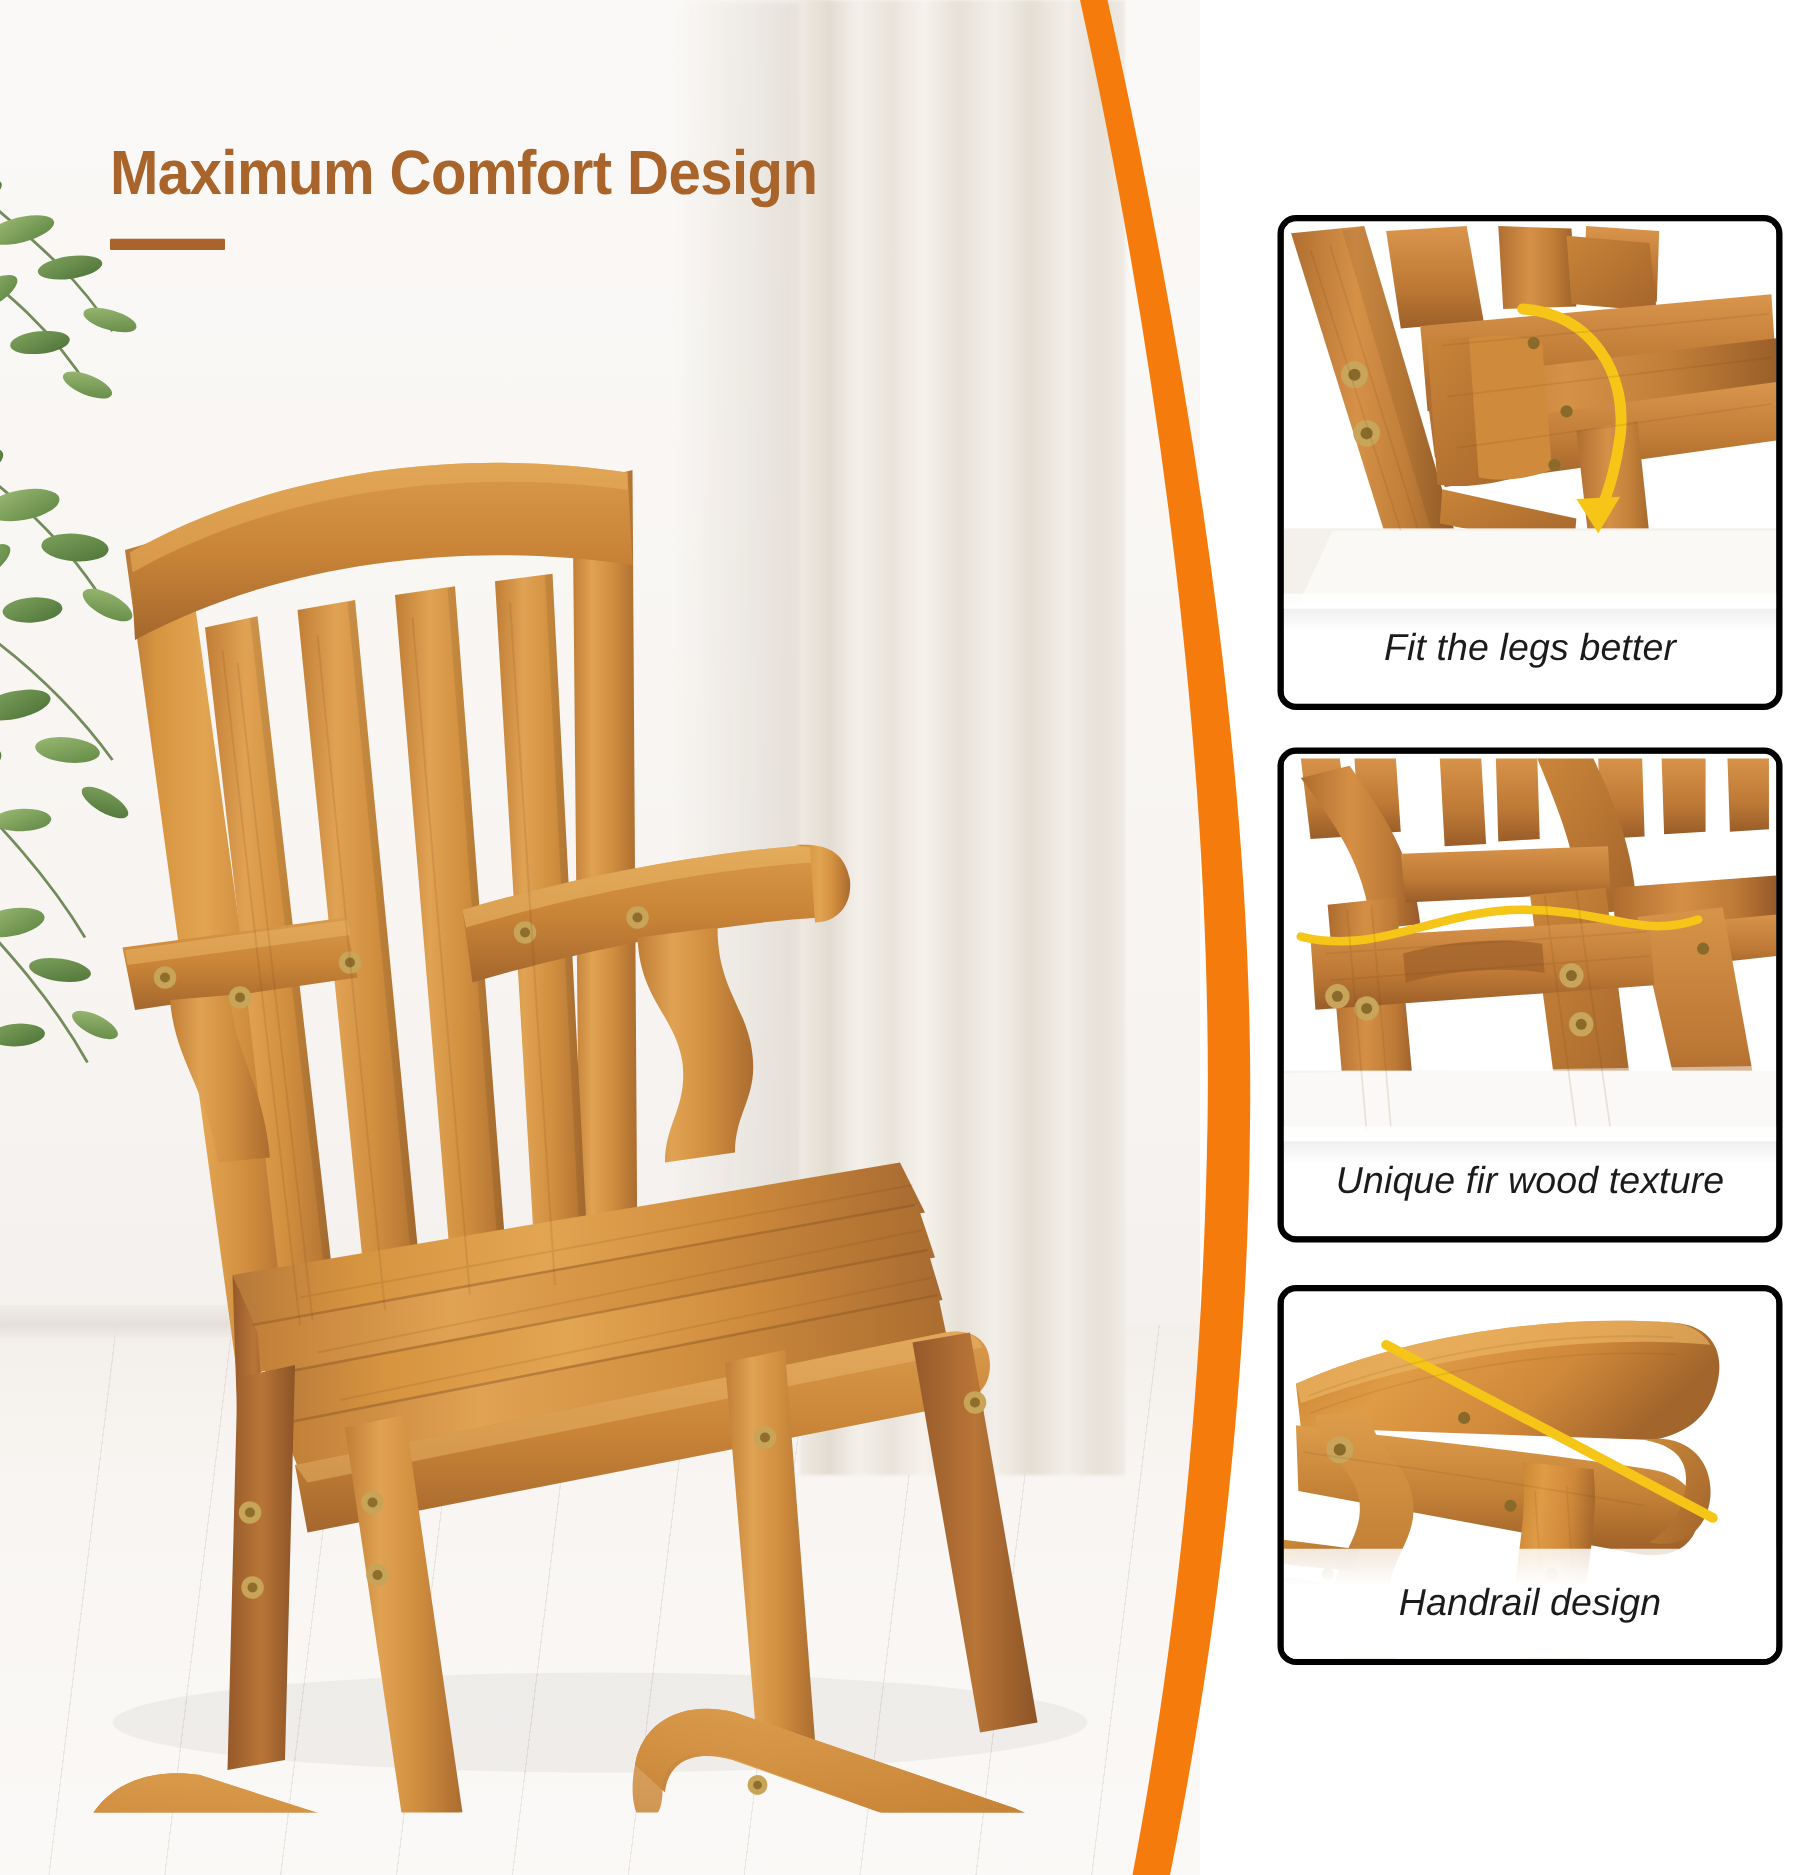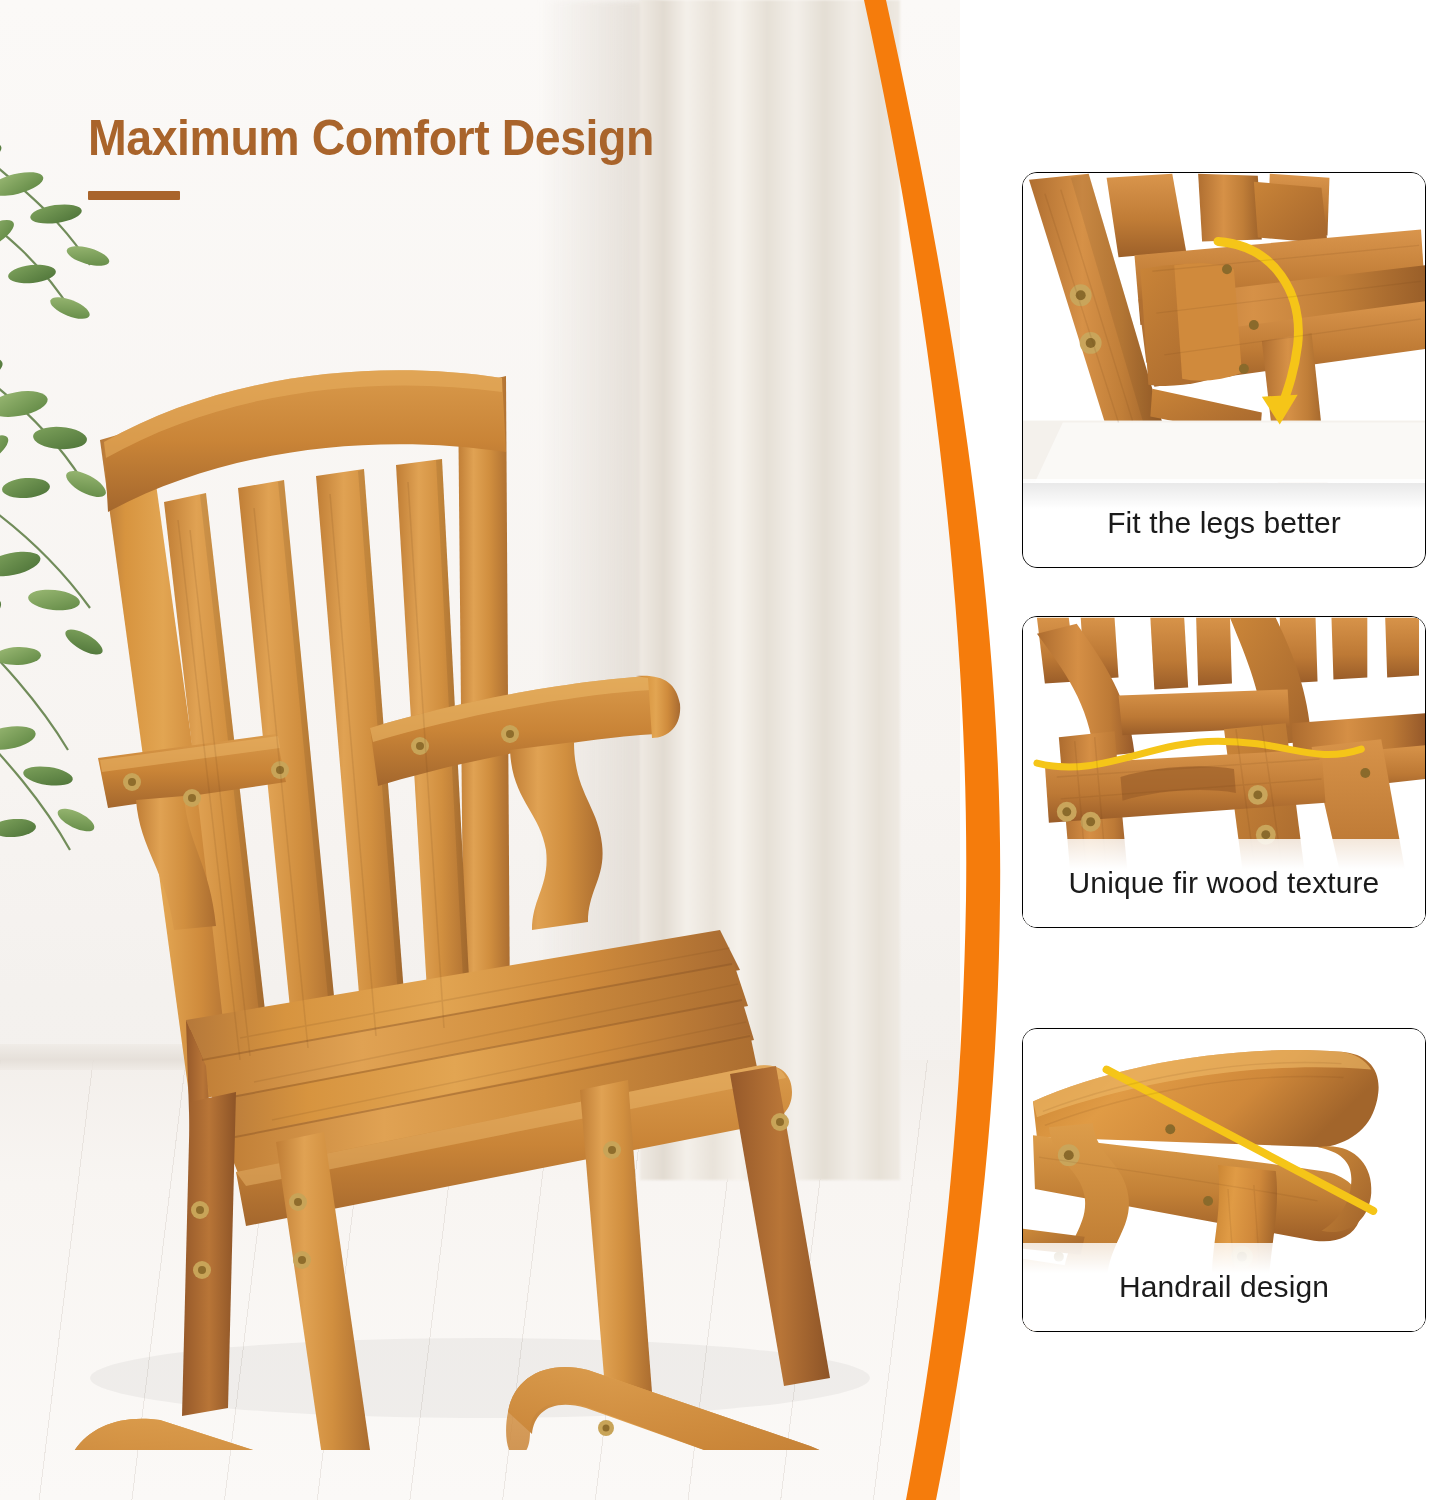--- a/index.html
+++ b/index.html
@@ -85,28 +85,29 @@
   
   .swoosh { position:absolute; left:760px; top:0; width:260px; height:1500px; }
   .swoosh svg { width:100%; height:100%; display:block; }
 
   
   .cards {
     position:absolute; left:1022px; top:0; width:404px; height:1500px;
   }
   .card {
     position:absolute; left:0; width:404px;
-    border:1px solid #000000;
+    border:5px solid #000000;
     border-radius:15px;
     background:#737373;
     overflow:hidden;
     box-shadow:0 0 0 .5px rgba(0,0,0,.02);
+    font-style:italic;
   }
   .card.c1 { top:172px;  height:396px; }
-  .card.c2 { top:598px;  height:312px;margin-top:18px; }
+  .card.c2 { top:598px;  height:396px; }
   .card.c3 { top:1028px; height:304px; }
 
   .card-photo {
     position:absolute; left:0; right:0; top:0; height:310px;
     overflow:hidden;
     background:#ffffff;
   }
   .card-photo svg { width:100%; height:100%; display:block; }
 
   .card-caption {

